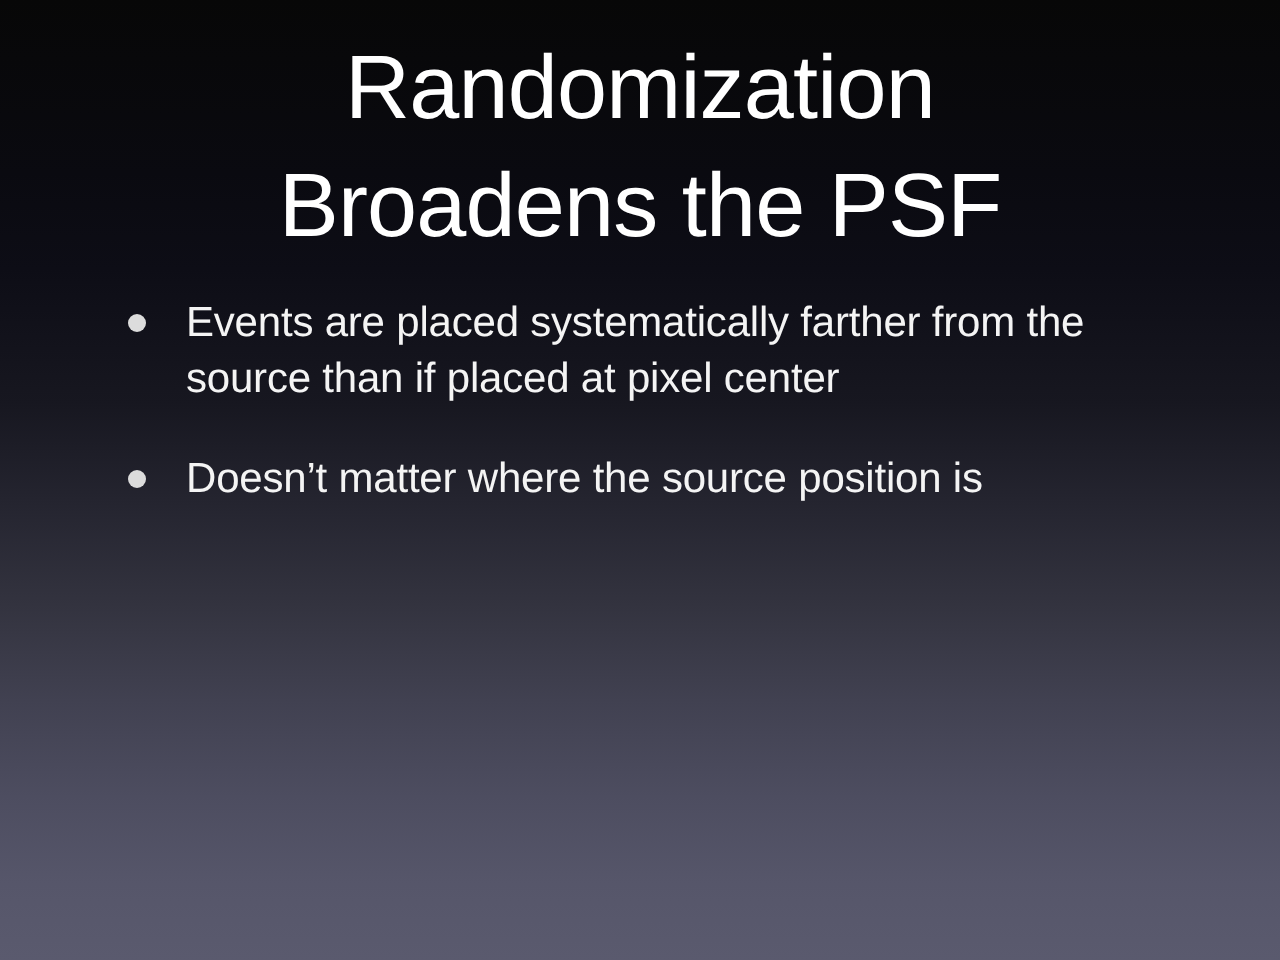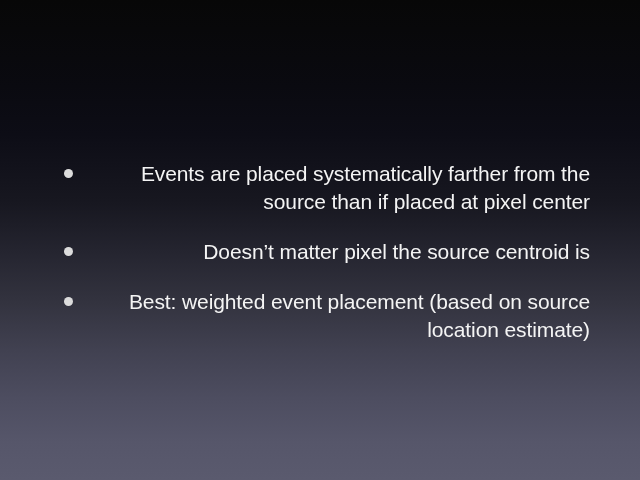--- a/index.html
+++ b/index.html
@@ -51,26 +51,25 @@
     font-weight: 400;
     color: #ffffff;
     letter-spacing: -0.4px;
     white-space: nowrap;
   }
 
   
   #bullet-list {
     position: absolute;
     left: 60px;
-    top: 160px;
+    top: 148px;
     width: 530px;
     list-style: none;
     margin: 0;
     padding: 0;
-    text-align: right;
   }
 
   .bullet-item {
     position: relative;
     padding-left: 33px;
     margin-bottom: 22px;
   }
 
   .bullet-item:last-child {
     margin-bottom: 0;
@@ -94,34 +93,34 @@
     font-weight: 400;
     color: #f4f4f4;
     letter-spacing: -0.1px;
   }
 </style>
 </head>
 <body>
 
 <div id="slide">
 
+  <div id="title-block">
+    <span class="title-line">Randomization</span>
+    <span class="title-line">Broadens the PSF</span>
+  </div>
 
   <ul id="bullet-list">
 
     <li class="bullet-item">
       <span class="bullet-dot"></span>
       <span class="bullet-text">Events are placed systematically farther from the source than if placed at pixel center</span>
     </li>
 
     <li class="bullet-item">
       <span class="bullet-dot"></span>
-      <span class="bullet-text">Doesn’t matter pixel the source centroid is</span>
+      <span class="bullet-text">Doesn’t matter where the source position is</span>
     </li>
 
-    <li class="bullet-item">
-      <span class="bullet-dot"></span>
-      <span class="bullet-text">Best: weighted event placement (based on source location estimate)</span>
-    </li>
 
 
   </ul>
 
 </div>
 
 </body></html>

